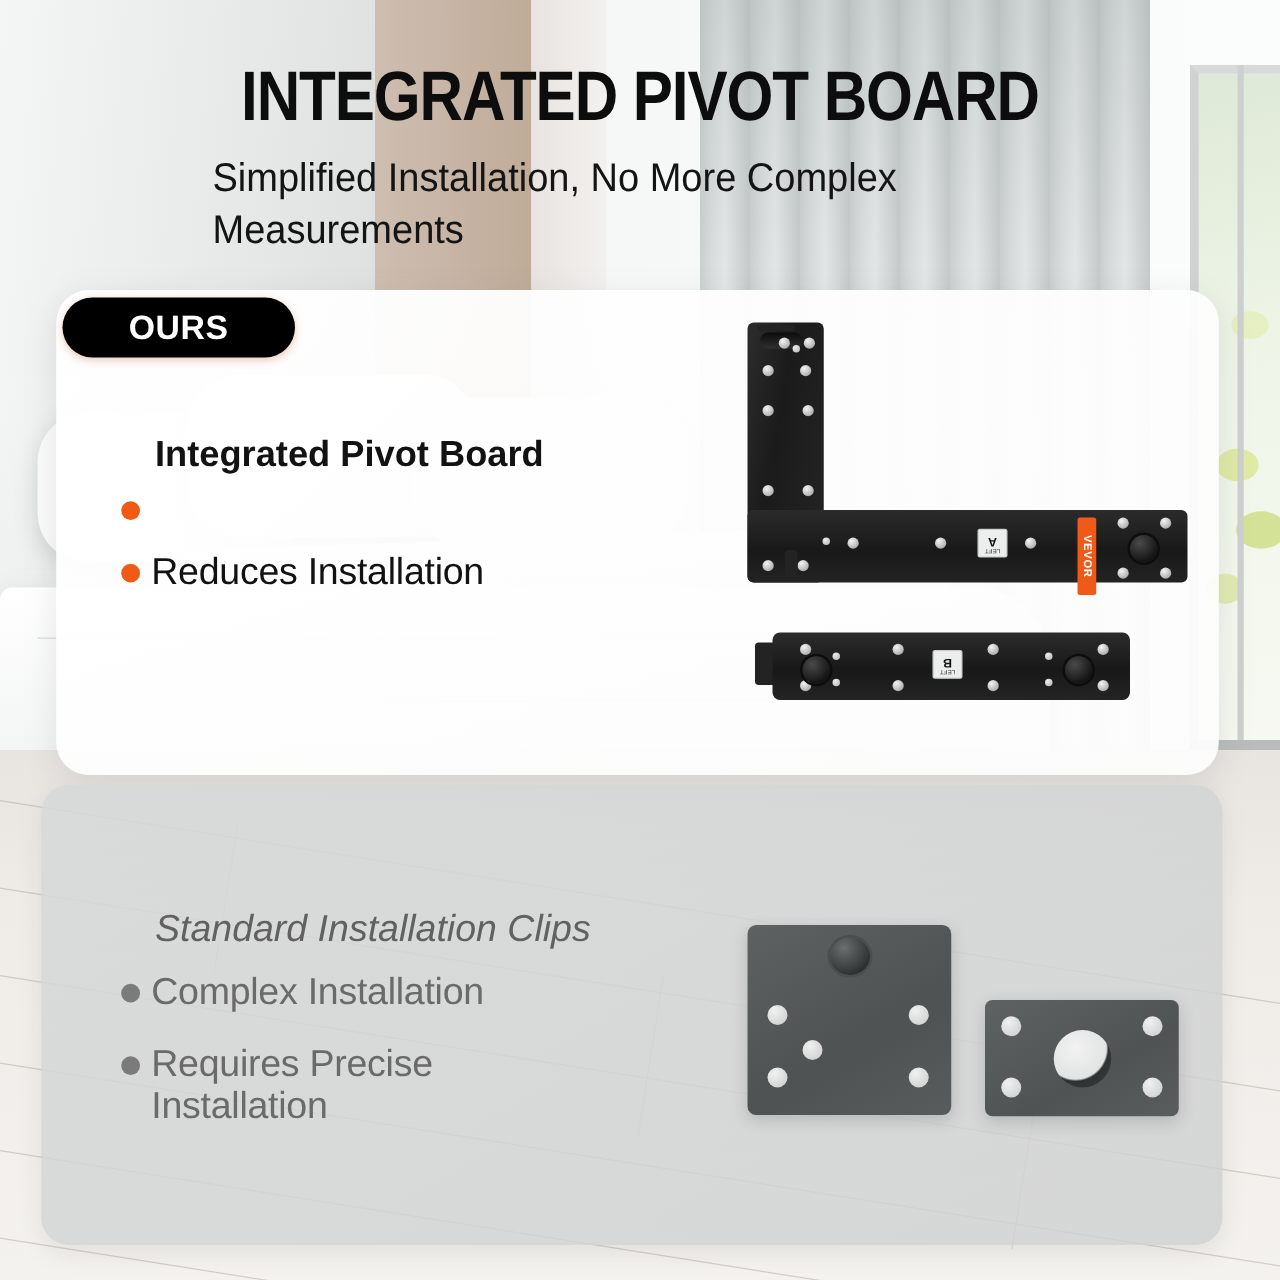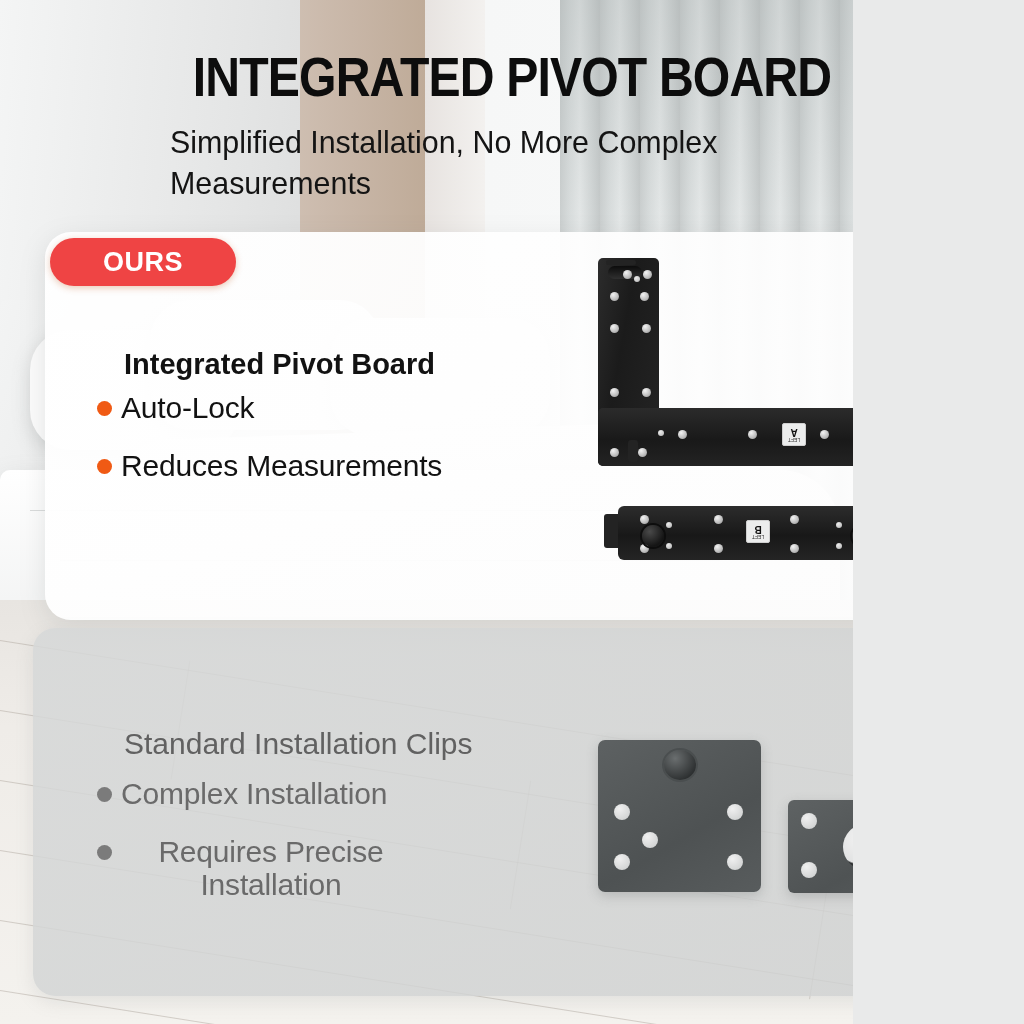--- a/index.html
+++ b/index.html
@@ -1,21 +1,21 @@
 <!DOCTYPE html>
 <html><head>
 <meta charset="utf-8">
 <style>
   html,body{margin:0;padding:0;}
   body{
     width:1024px;height:1024px;overflow:hidden;
     font-family:"Liberation Sans","DejaVu Sans",sans-serif;
     position:relative;background:#e9eaea;
   }
-  #stage{position:absolute;inset:0;width:853px;height:1024px;overflow:hidden;}
+  #stage{position:absolute;inset:0;width:1024px;height:1024px;overflow:hidden;}
 
   
   .bg{position:absolute;inset:0;}
   .bg-wall{position:absolute;left:0;top:0;width:1024px;height:700px;
     background:linear-gradient(100deg,#eceded 0%,#e6e7e7 22%,#dfe0e0 34%,#e9eaea 42%,#f2f3f3 60%,#fbfbfb 78%,#ffffff 100%);}
   .bg-wall-left{position:absolute;left:0;top:0;width:300px;height:660px;
     background:linear-gradient(95deg,#f4f5f5,#e4e5e5 70%,#dcdddd);}
   .bg-col{position:absolute;left:300px;top:0;width:125px;height:640px;
     background:linear-gradient(90deg,#cdbcae,#c6b3a3 45%,#bda894 100%);opacity:.95;}
   .bg-col2{position:absolute;left:425px;top:0;width:60px;height:640px;
@@ -58,38 +58,38 @@
     background:linear-gradient(180deg,#e8e5e1,#efece8 30%,#f4f2ee);}
   .plank{position:absolute;height:1px;background:rgba(168,160,150,.45);transform-origin:left center;}
   .plank-v{position:absolute;width:1px;background:rgba(168,160,150,.35);}
 
   
   .ours-card{position:absolute;left:45px;top:232px;width:930px;height:388px;
     background:linear-gradient(135deg,rgba(255,255,255,.97),rgba(253,253,253,.93));
     border-radius:26px;box-shadow:0 8px 26px rgba(120,125,125,.18);}
   .badge{position:absolute;display:flex;align-items:center;justify-content:center;
     color:#ffffff;font-weight:700;letter-spacing:.5px;}
-  .badge-ours{left:50px;top:238px;width:186px;height:48px;background:#ef4444;
+  .badge-ours{left:50px;top:238px;width:186px;height:48px;background:#000000;
     border-radius:24px;font-size:27px;box-shadow:0 2px 7px rgba(190,80,20,.3);}
   .ours-heading{position:absolute;left:124px;top:348px;font-size:29px;font-weight:700;color:#121212;}
   .ours-list{position:absolute;left:97px;top:392px;width:470px;}
   .li{display:flex;align-items:flex-start;margin-bottom:26px;}
   .dot{width:15px;height:15px;border-radius:50%;flex:0 0 auto;margin-top:9px;margin-right:9px;}
   .dot-orange{background:#f05a14;}
   .dot-gray{background:#7b7b7b;}
   .li-text{font-size:30px;color:#121212;line-height:1.05;letter-spacing:-.2px;}
 
   
   .others-card{position:absolute;left:33px;top:628px;width:945px;height:368px;
     background:linear-gradient(150deg,rgba(214,216,216,.86),rgba(206,208,208,.82));
     border-radius:22px;box-shadow:0 6px 18px rgba(130,134,134,.16);}
   .badge-others{left:47px;top:635px;width:196px;height:48px;background:#6d6d6d;
     border-radius:24px;font-size:27px;}
-  .others-heading{position:absolute;left:124px;top:727px;font-size:30px;font-weight:400;color:#616161;}
-  .others-list{position:absolute;left:97px;top:778px;width:470px;text-align:center;}
+  .others-heading{position:absolute;left:124px;top:727px;font-size:30px;font-weight:400;color:#616161;font-style:italic;}
+  .others-list{position:absolute;left:97px;top:778px;width:470px;}
   .li-text-gray{font-size:30px;color:#6a6a6a;line-height:1.08;letter-spacing:-.2px;}
 
   
   .title{position:absolute;left:0;top:44px;width:1024px;text-align:center;
     font-size:56px;font-weight:700;color:#0d0d0d;letter-spacing:-1px;
     transform:scaleX(.86);transform-origin:center;}
   .subtitle{position:absolute;left:170px;top:122px;width:700px;
     font-size:32px;font-weight:400;color:#141414;line-height:1.28;
     transform:scaleX(.95);transform-origin:left center;}
 
@@ -191,25 +191,24 @@
   <div class="title">INTEGRATED PIVOT BOARD</div>
   <div class="subtitle">Simplified Installation, No More Complex Measurements</div>
 
   <div class="ours-card"></div>
   <div class="badge badge-ours">OURS</div>
   <div class="ours-heading">Integrated Pivot Board</div>
 
   <div class="ours-list">
     <div class="li">
       <span class="dot dot-orange"></span>
-      <span class="li-text">Auto-Lock</span>
     </div>
     <div class="li">
       <span class="dot dot-orange"></span>
-      <span class="li-text">Reduces Measurements</span>
+      <span class="li-text">Reduces Installation</span>
     </div>
   </div>
 
   <div class="prod-L">
     <div class="arm-v"></div>
     <div class="arm-h"></div>
 
     <div class="slot" style="left:10px;top:8px;"></div>
     <div class="tab" style="left:8px;top:2px;width:30px;height:5px;"></div>
     <div class="hole" style="left:25px;top:12px;"></div>

